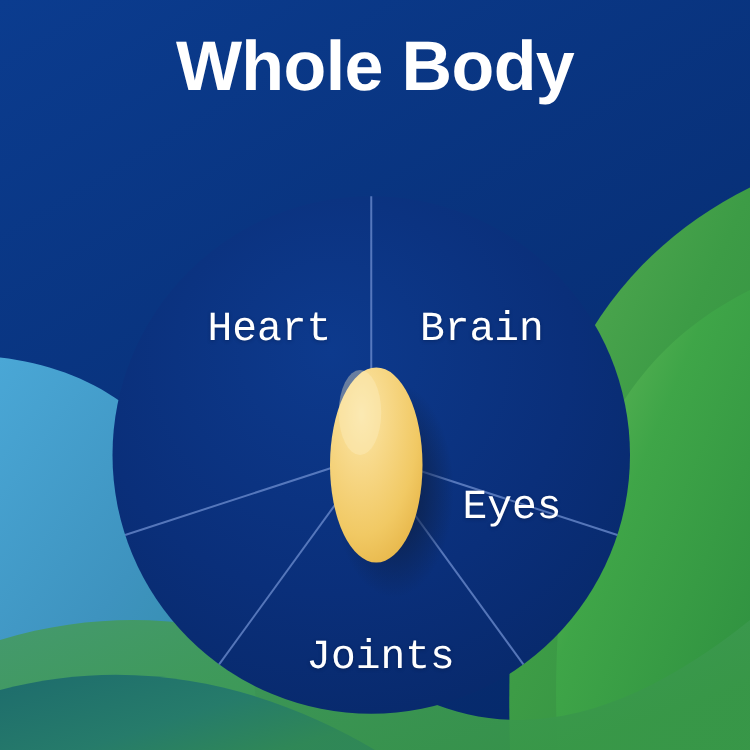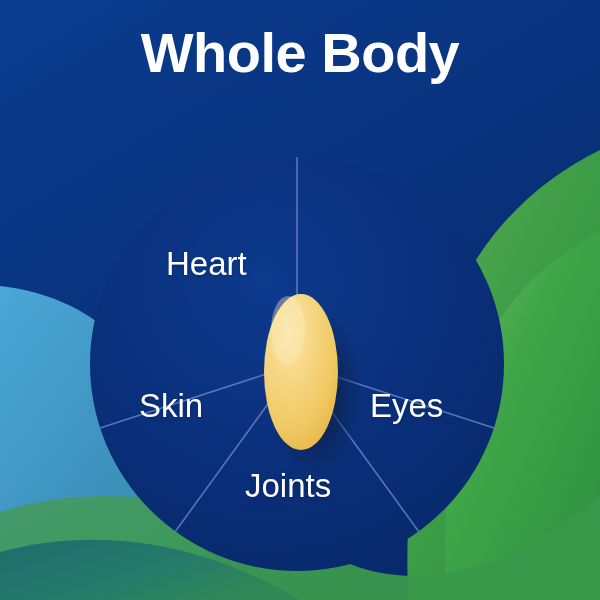--- a/index.html
+++ b/index.html
@@ -41,33 +41,33 @@
     color: #ffffff;
     font-family: "Liberation Sans", sans-serif;
     font-weight: bold;
     font-size: 56px;
     line-height: 58px;
     letter-spacing: -0.5px;
   }
   .spoke-label {
     position: absolute;
     color: #ffffff;
-    font-family: Liberation Sans, sans-serif;
+    font-family: Liberation Mono, monospace;
     font-size: 33px;
     font-weight: normal;
     line-height: 36px;
     white-space: nowrap;
     z-index: 6;
     text-shadow: 0 1px 3px rgba(2,18,50,0.35);
   }
   #label-heart  { left: 166px; top: 246px; }
   #label-brain  { left: 336px; top: 246px; }
   #label-skin   { left: 139px; top: 388px; }
   #label-eyes   { left: 370px; top: 388px; }
-  #label-joints { left: 245px; top: 468px; }
+  #label-joints { left: 245px; top: 508px; }
 </style>
 </head>
 <body>
 
 <div id="stage">
 
   <svg id="bg-svg" viewBox="0 0 600 600" xmlns="http://www.w3.org/2000/svg">
     <defs>
       <linearGradient id="gradLightBlue" x1="0" y1="0" x2="0.9" y2="1">
         <stop offset="0%" stop-color="#4aa7d6"></stop>
@@ -154,20 +154,20 @@
 
     <ellipse cx="315" cy="392" rx="48" ry="86" fill="url(#gradCapShadow)"></ellipse>
 
     <ellipse cx="301" cy="372" rx="37" ry="78" fill="url(#gradCapsule)"></ellipse>
 
     <ellipse cx="288" cy="330" rx="17" ry="34" fill="#fdeec2" opacity="0.38"></ellipse>
   </svg>
 
   <span class="spoke-label" id="label-heart">Heart</span>
 
+  <span class="spoke-label" id="label-brain">Brain</span>
 
   <span class="spoke-label" id="label-eyes">Eyes</span>
 
   <span class="spoke-label" id="label-joints">Joints</span>
 
-  <span class="spoke-label" id="label-skin">Skin</span>
 
 </div>
 
 </body></html>

